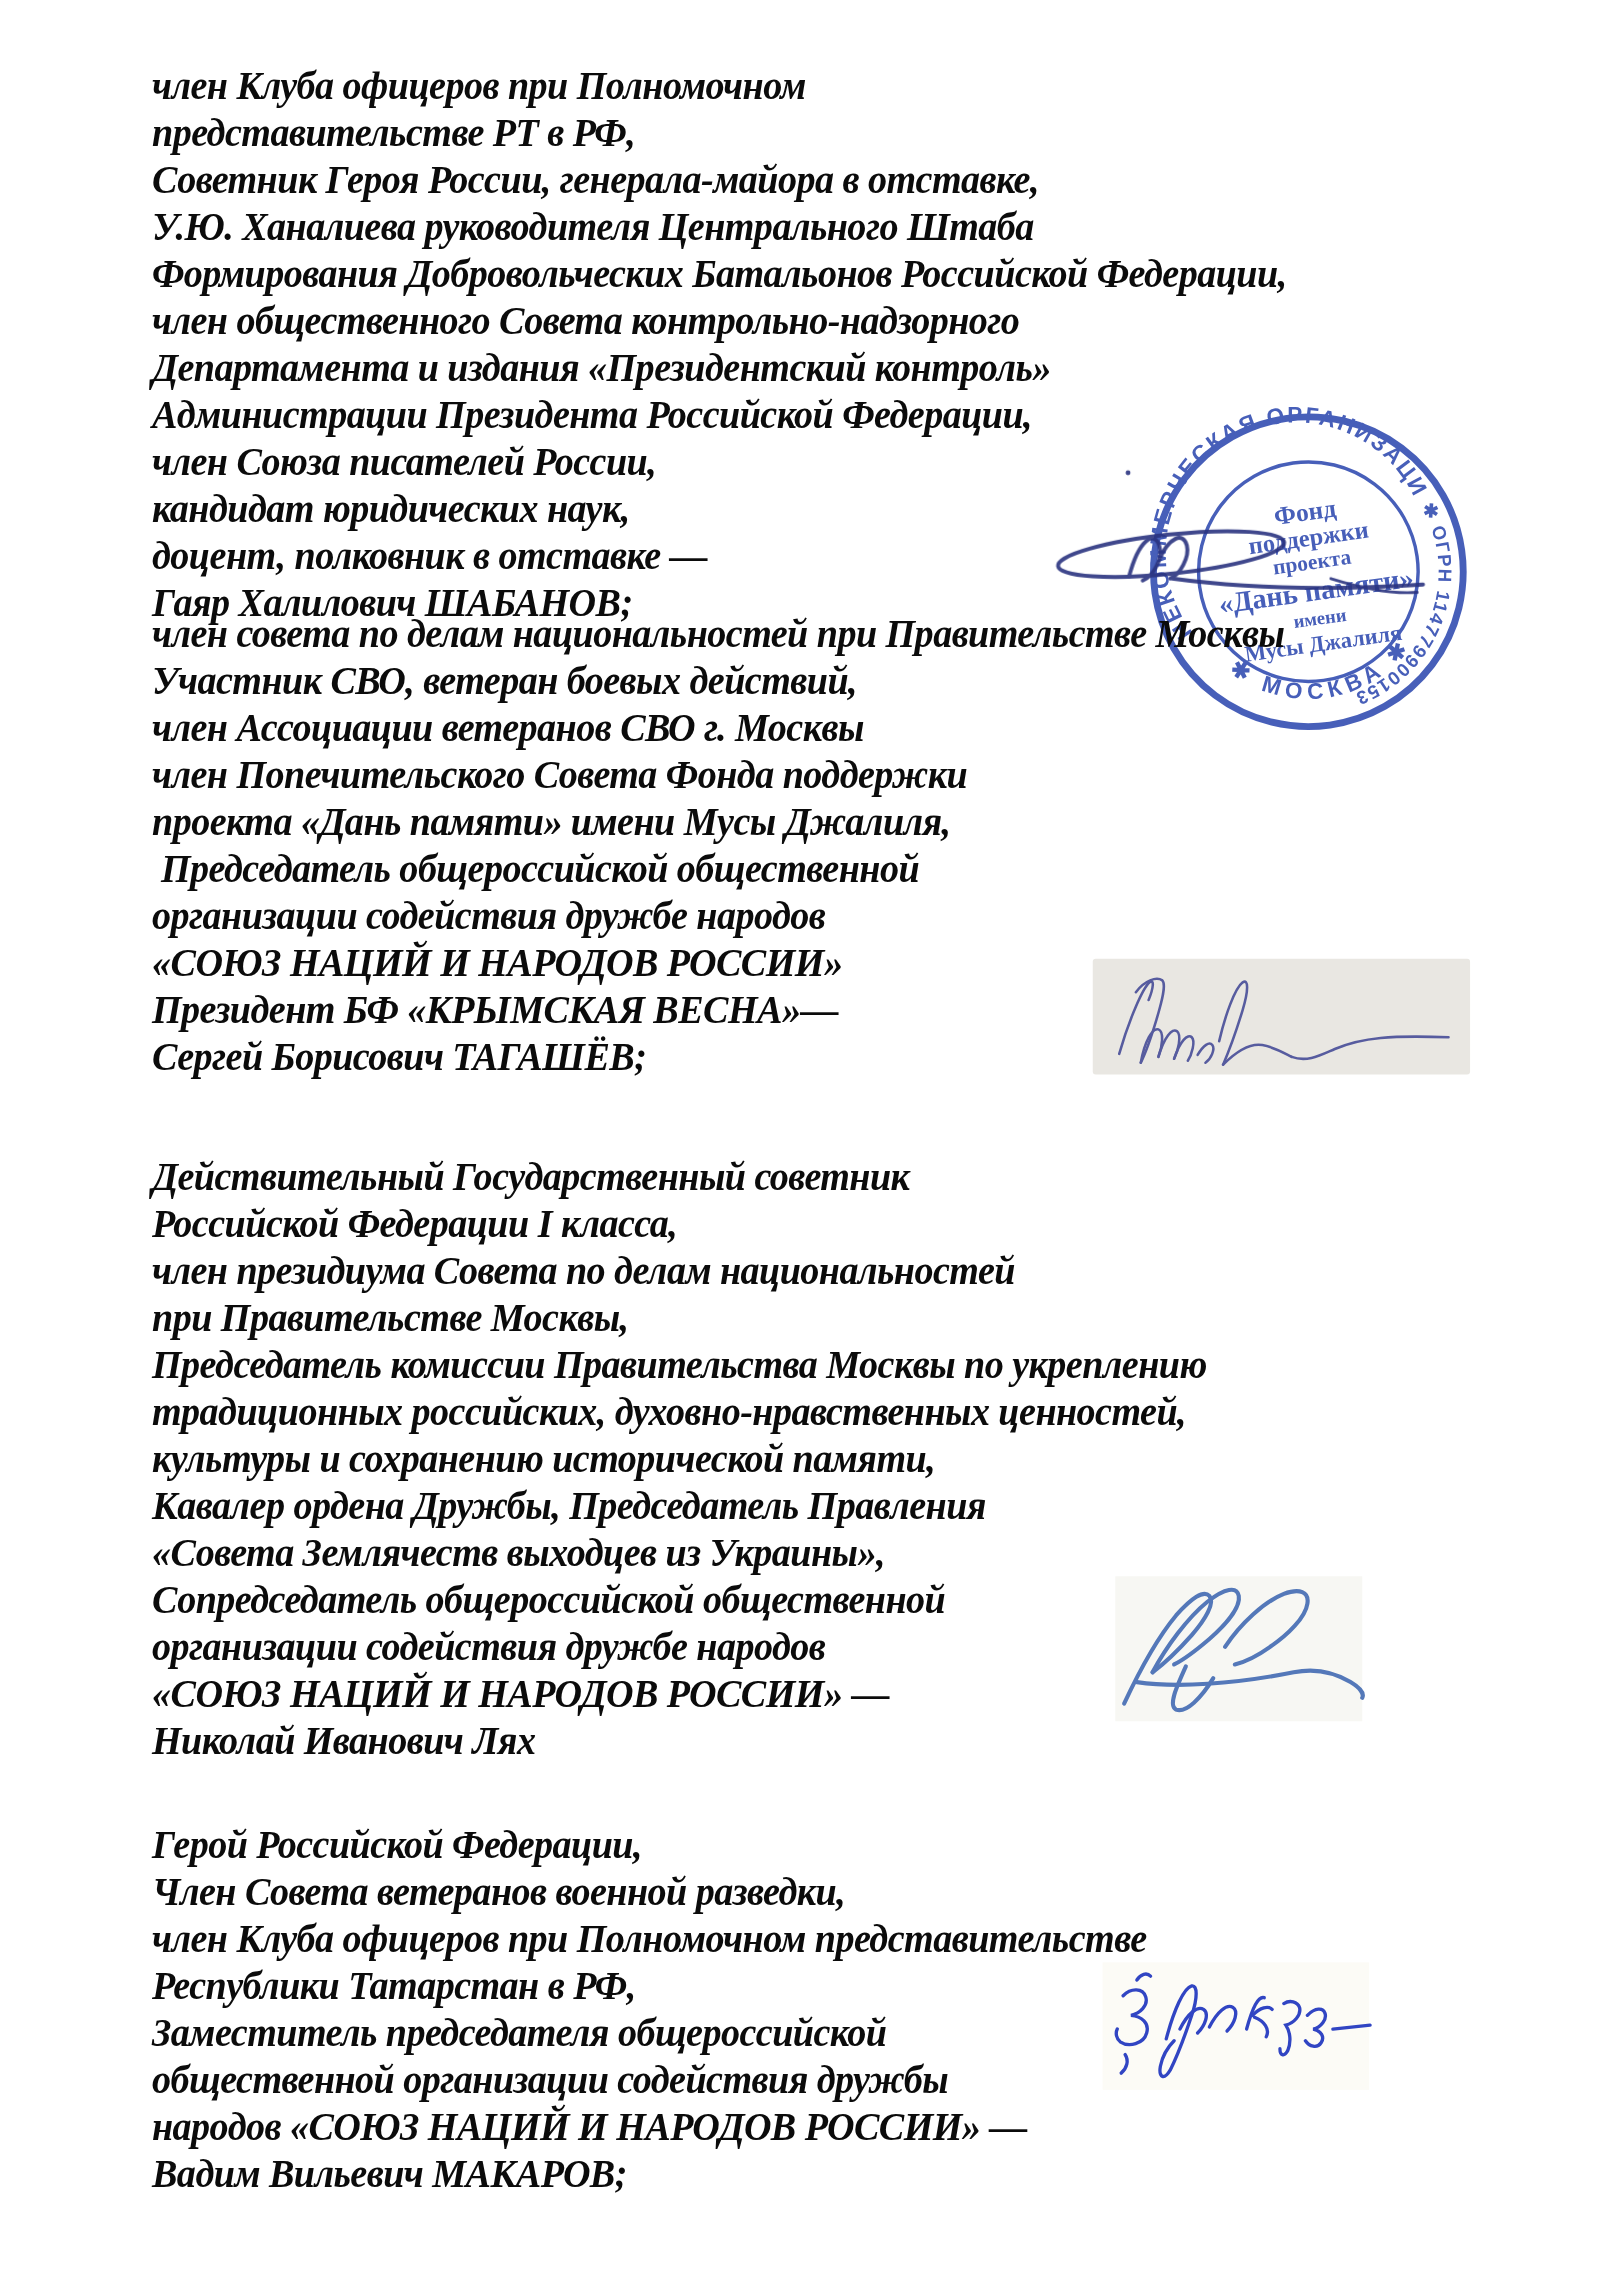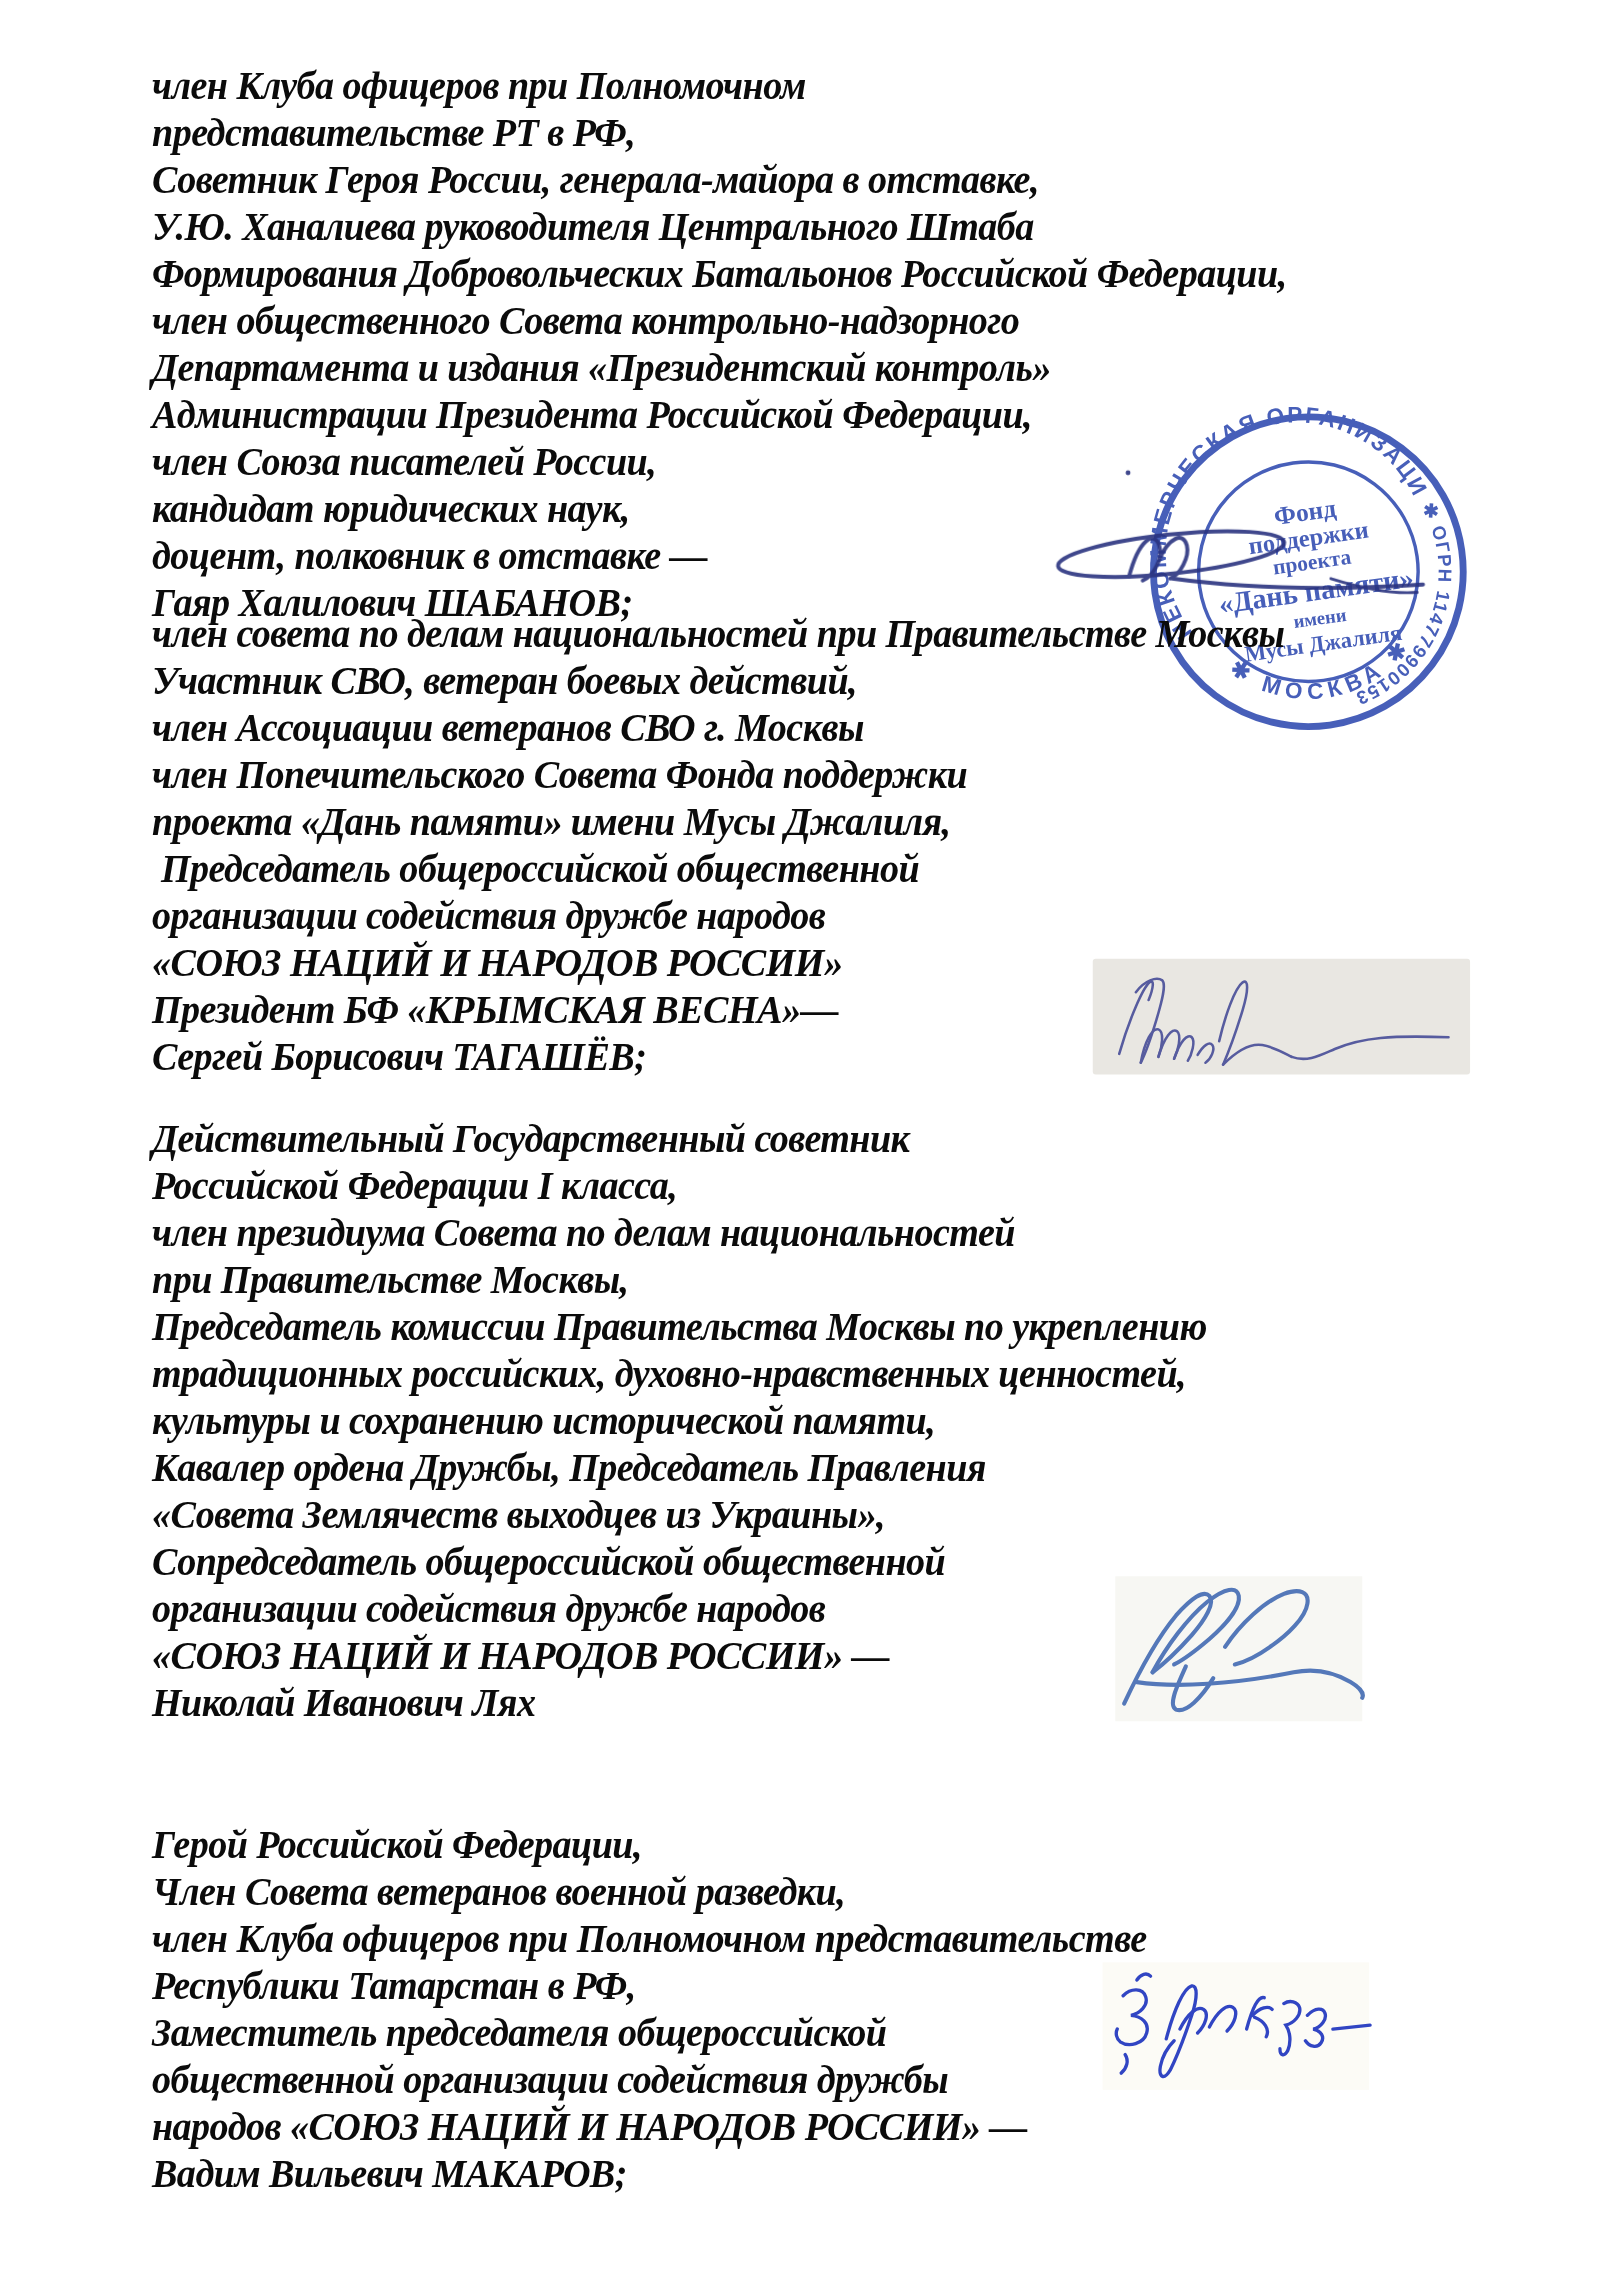--- a/index.html
+++ b/index.html
@@ -9,21 +9,21 @@
     background:#ffffff;
     overflow:hidden;
     font-family:"Liberation Serif", serif;
     margin:0 auto;
   }
   .art-layer { position:absolute; left:0; top:0; z-index:1; }
   .text-layer { position:absolute; left:0; top:0; width:100%; height:100%; z-index:2;text-decoration:underline; }
   .block { position:absolute; left:152px; }
   #block-0 { top:62px; }
   #block-1 { top:610px; }
-  #block-2 { top:1115px; }
+  #block-2 { top:1153px; }
   #block-3 { top:1821px; }
   .line {
     font-weight:700;
     font-style:italic;
     font-size:41px;
     line-height:47px;
     letter-spacing:-0.6px;
     color:#0b0b0b;
     white-space:pre;
     transform:scaleX(.93);

